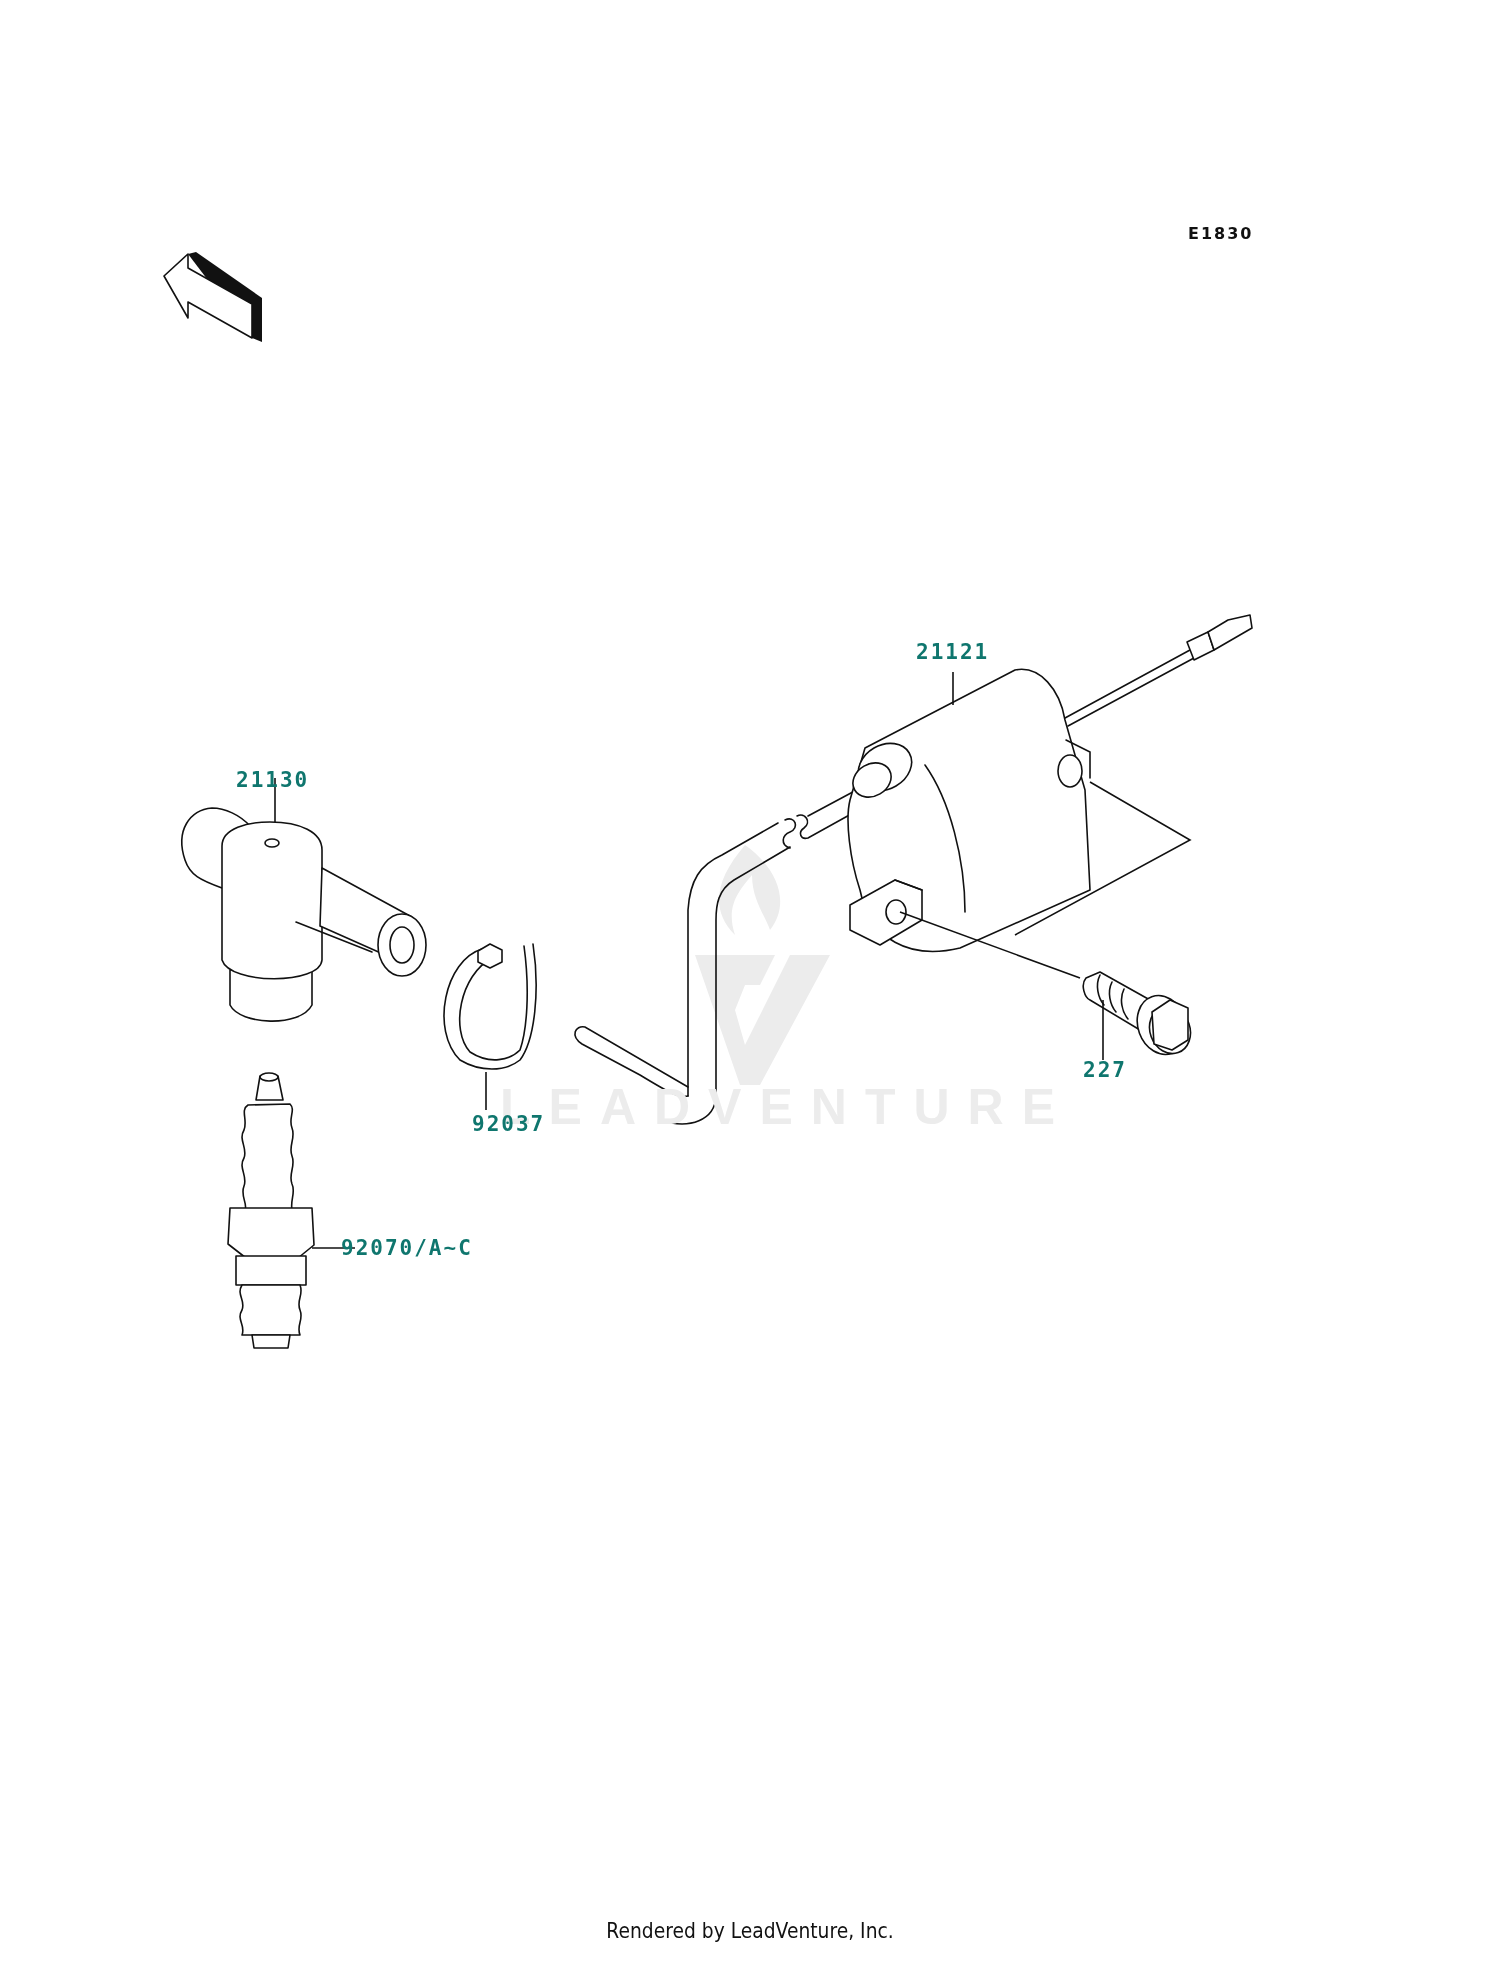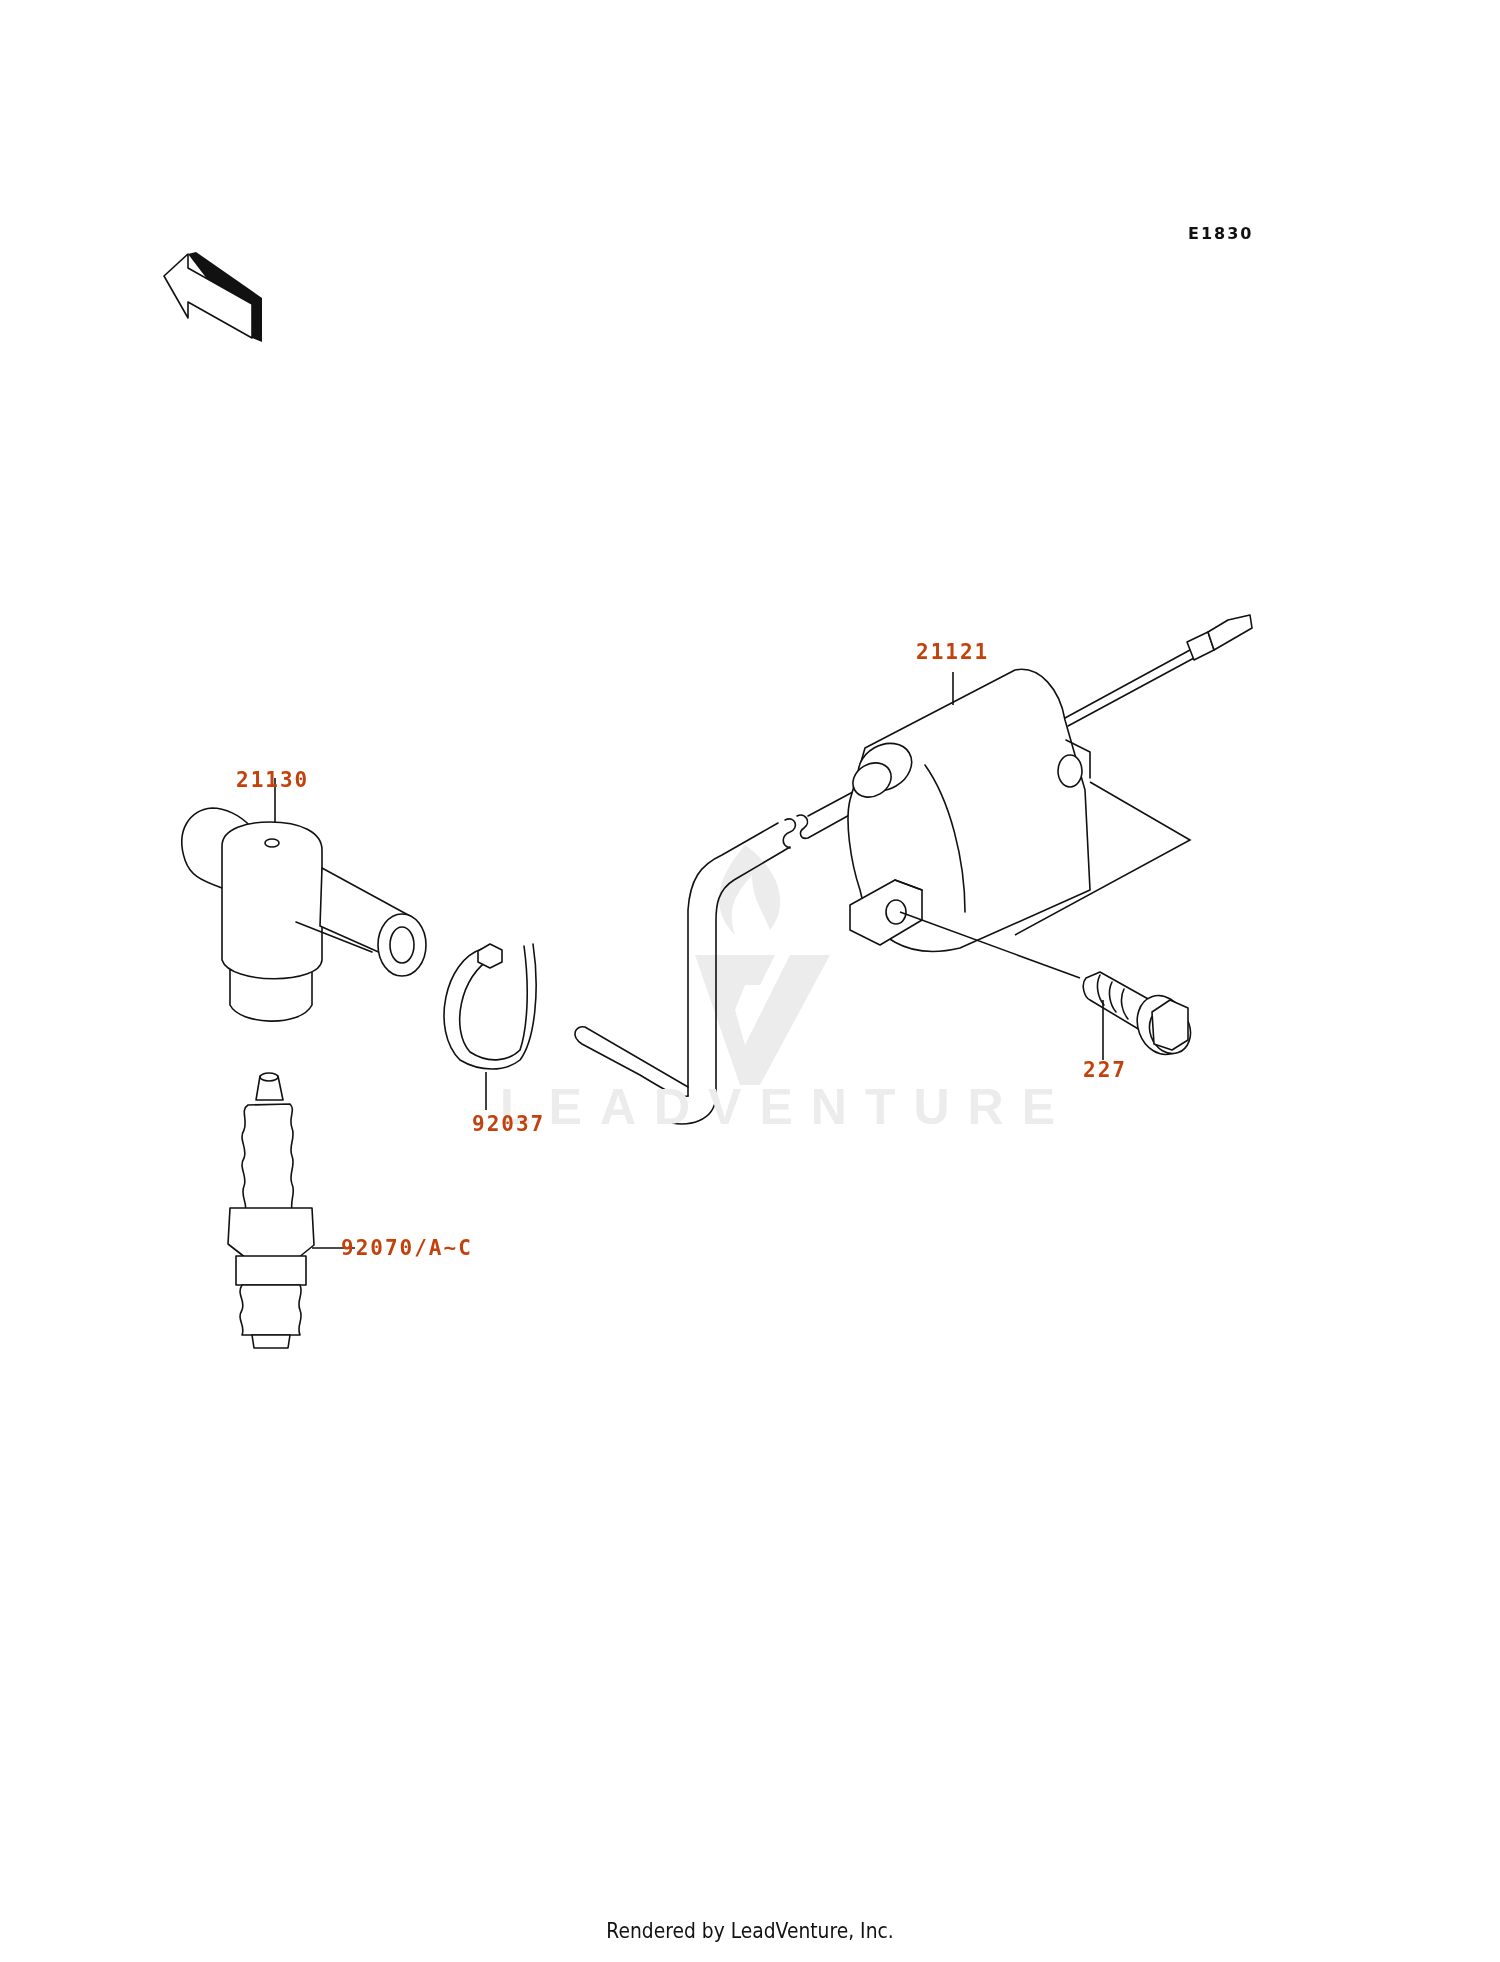--- a/index.html
+++ b/index.html
@@ -1,20 +1,20 @@
 <!DOCTYPE html>
 <html><head>
   <meta charset="utf-8">
   <style>
     html, body { margin: 0; padding: 0; background: #ffffff; }
     body { width: 1500px; height: 1962px; position: relative; overflow: hidden;
            font-family: "DejaVu Sans", sans-serif; }
     .canvas { position: absolute; left: 0; top: 0; width: 1500px; height: 1962px; }
     .label { position: absolute; font-family: "DejaVu Sans Mono", monospace; font-weight: bold;
-             font-size: 21px; color: #c2410c; letter-spacing: 2px; white-space: nowrap; }
+             font-size: 21px; color: #0f766e; letter-spacing: 2px; white-space: nowrap; }
     .diagram-id { position: absolute; left: 1188px; top: 224px; font-family: "DejaVu Sans", sans-serif;
                   font-weight: bold; font-size: 16px; letter-spacing: 2px; color: #111; }
     .watermark { position: absolute; left: 500px; top: 1078px; font-family: "Liberation Sans", sans-serif;
                  font-weight: bold; font-size: 50px; letter-spacing: 18px; color: #ececec; text-align: right; }
     .footer { position: absolute; left: 0; width: 1500px; top: 1918px; text-align: center;
               font-family: "DejaVu Sans", sans-serif; font-size: 22px; color: #111;
               transform: scaleX(0.85); }
     svg .ln { fill: #fff; stroke: #111; stroke-width: 1.6; stroke-linejoin: round; stroke-linecap: round; }
     svg .ln-noflll { fill: none; stroke: #111; stroke-width: 1.6; stroke-linecap: round; }
     svg .lead { fill: none; stroke: #111; stroke-width: 1.6; }

